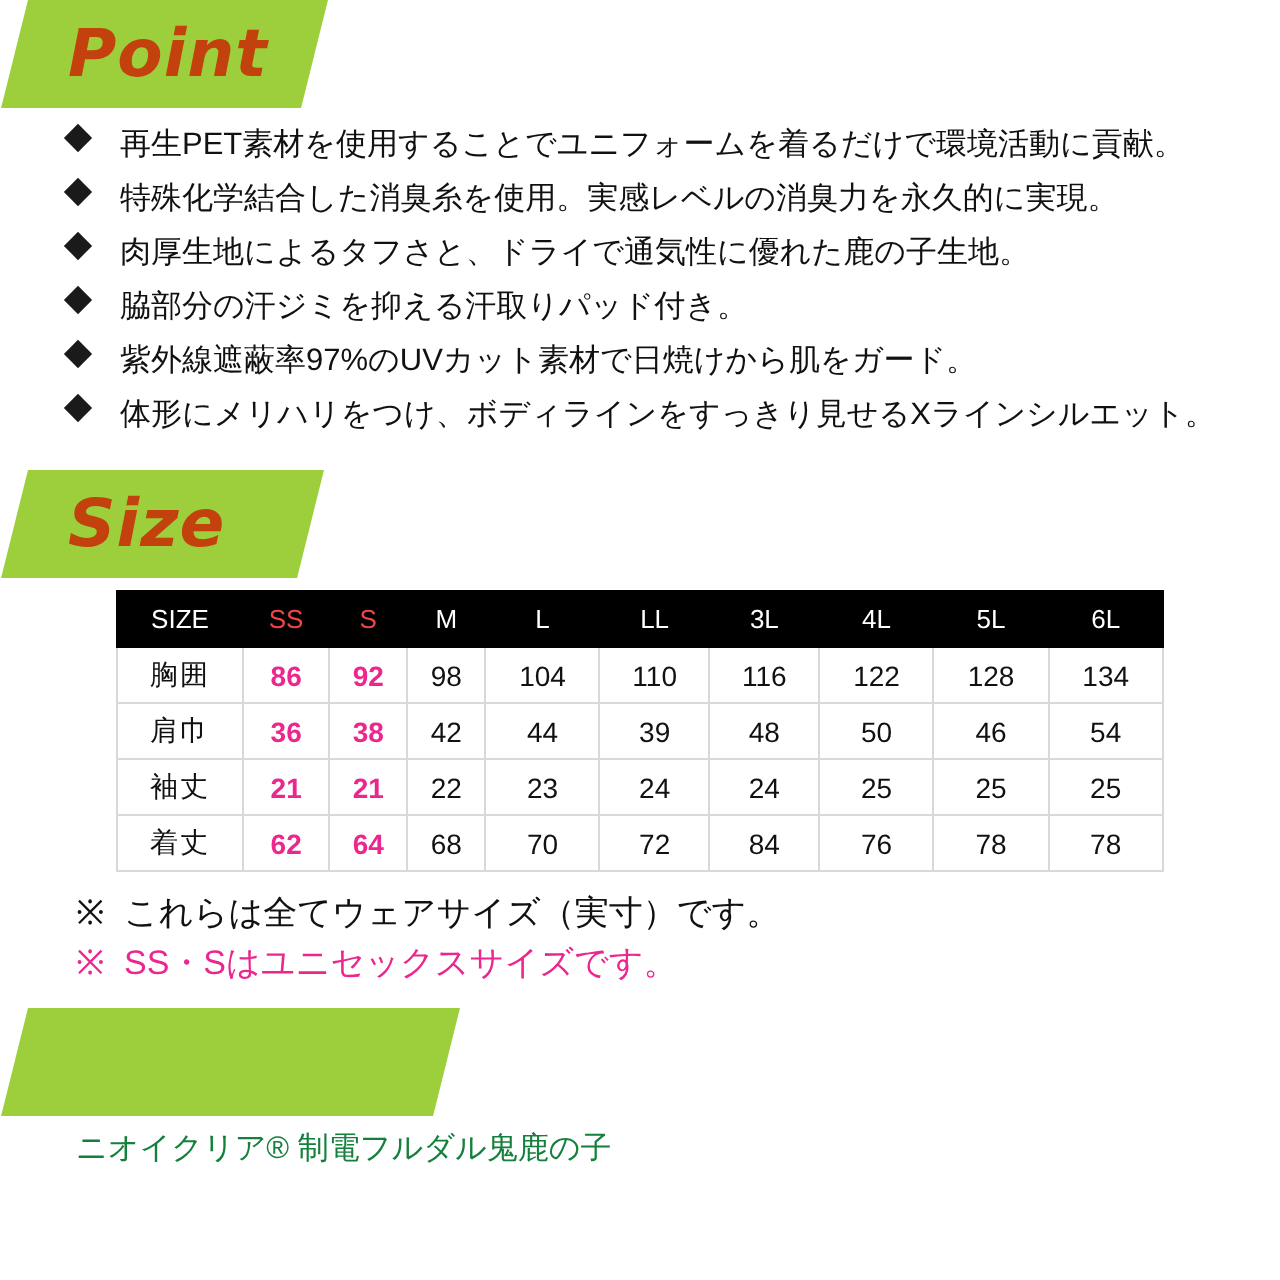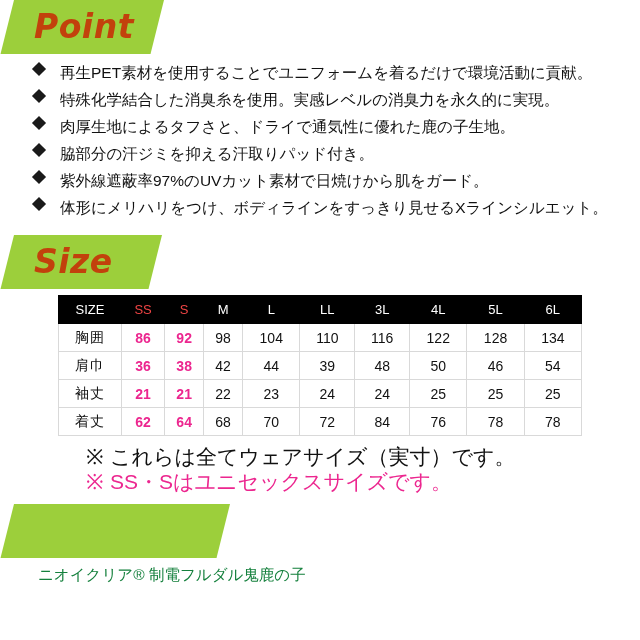--- a/index.html
+++ b/index.html
@@ -114,24 +114,23 @@
   table.size tbody td.pink {
     color: #ec268f;
     font-weight: bold;
   }
 
   
   .notes {
     padding: 8px 0 0 38px;
   }
   .note {
-    font-size: 21px;
+    font-size: 17px;
     line-height: 25px;
     color: #111111;
-    margin-left: 48px;
   }
   .note .mark {
     display: inline-block;
     width: 24px;
   }
   .note.pink { color: #ec268f; }
 
   
   .material-lines {
     padding: 4px 0 0 38px;

